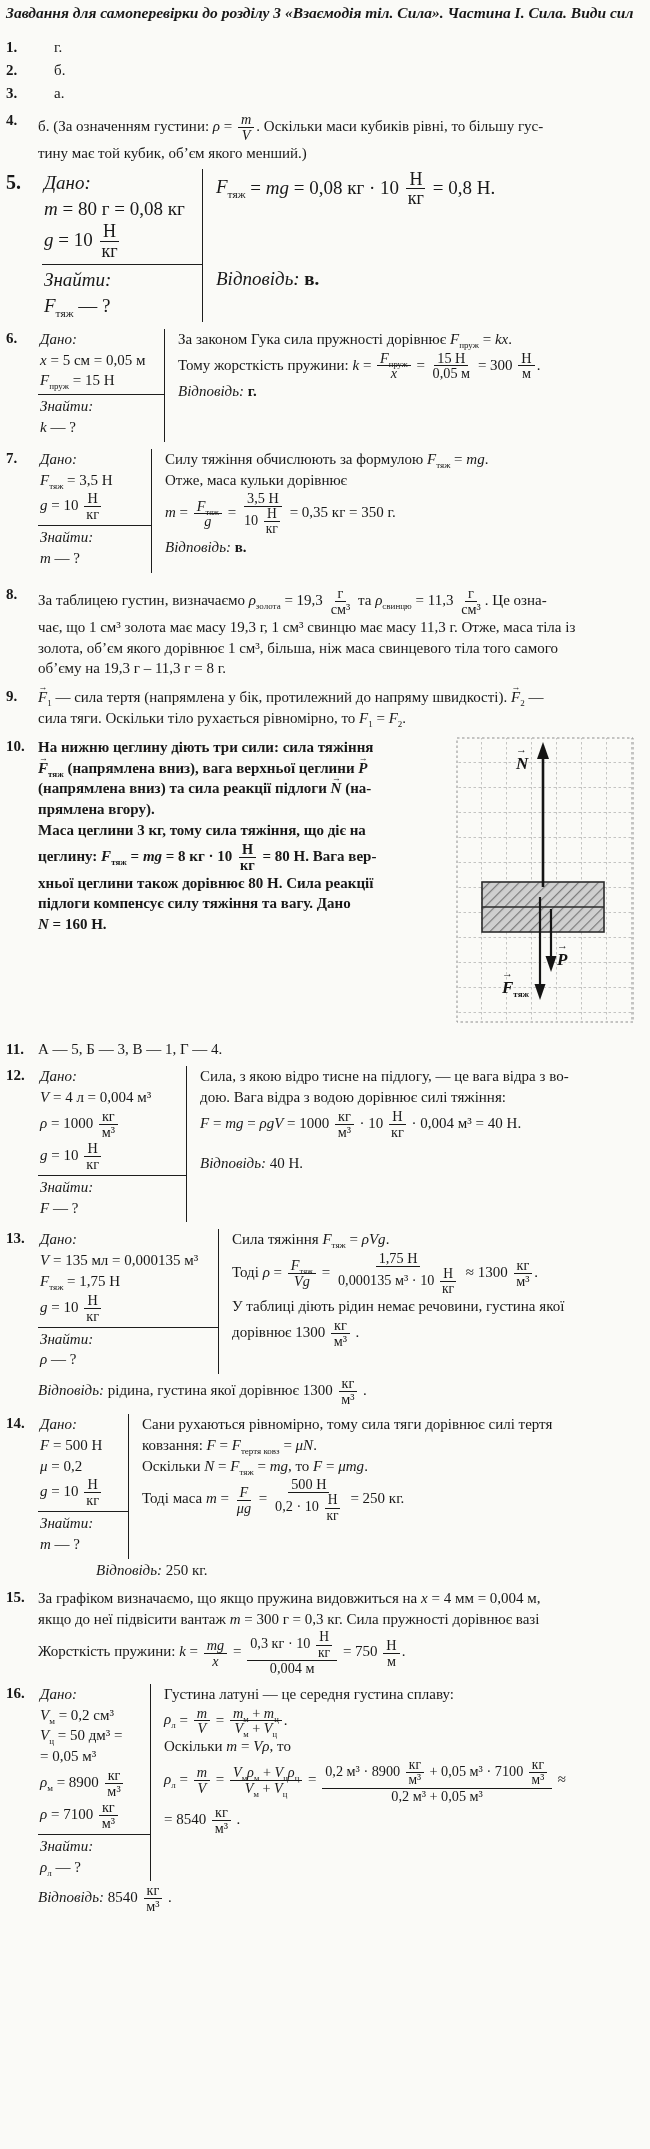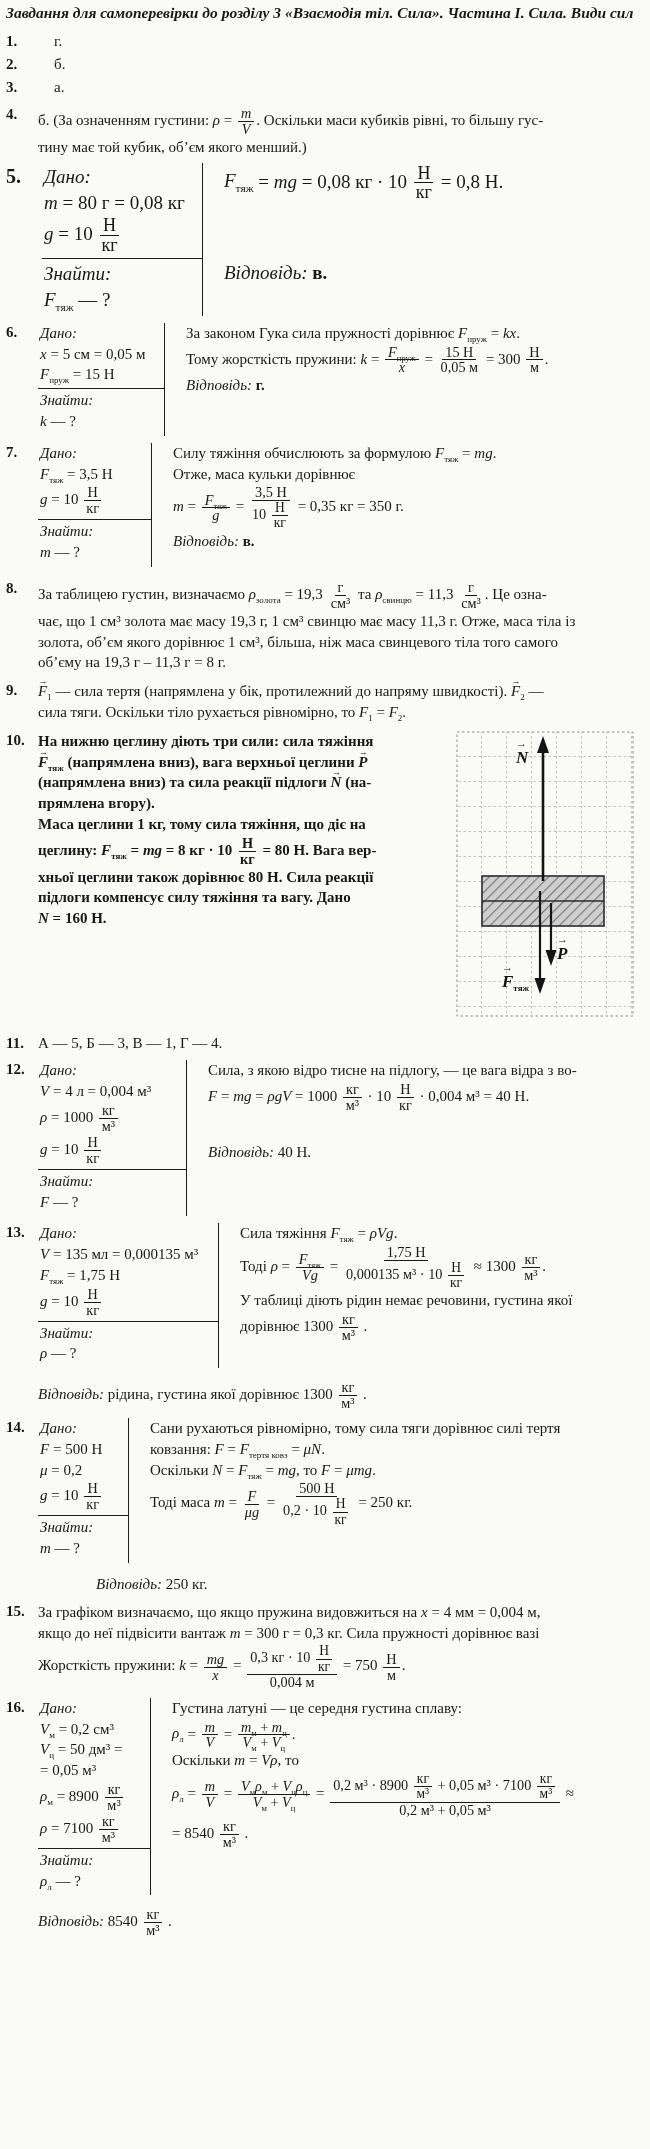--- a/index.html
+++ b/index.html
@@ -3,53 +3,53 @@
 <meta charset="utf-8">
 <style>
   html,body{margin:0;padding:0;}
   body{
     width:650px;height:2149px;overflow:hidden;
     background:#fafaf7;color:#181818;
     font-family:"Liberation Serif","DejaVu Serif",serif;
     font-size:15px;line-height:1.32;
   }
   .page{padding:3px 6px 0 6px;}
-  .hdr{font-weight:bold;font-style:italic;font-size:15.5px;margin-bottom:9px;}
+  .hdr{font-weight:bold;font-style:italic;font-size:15.5px;margin-bottom:15px;}
   .simple{display:flex;margin:3px 0;}
   .pn{width:32px;flex:none;font-weight:bold;}
   .ansr{margin-left:16px;}
   .pt{flex:1;}
   .prob{display:flex;margin:7px 0;}
   .pbody{flex:1;min-width:0;}
-  .duo{display:flex;gap:8px;}
+  .duo{display:flex;}
   .given{flex:none;border-right:1.6px solid #1d1d1d;padding:0 6px 3px 2px;}
   .gsep{border-top:1.6px solid #1d1d1d;margin:3px -6px 2px -2px;height:0;}
   .sol{flex:1;padding-left:13px;min-width:0;}
   .rl{margin:1px 0;}
   .it{font-style:italic;}
   .bd{font-weight:bold;}
   .frac{display:inline-flex;flex-direction:column;align-items:center;vertical-align:middle;
         text-align:center;margin:0 2px;line-height:1.05;font-size:0.95em;}
   .fn{border-bottom:1.2px solid #181818;padding:0 3px;}
   .fd{padding:0 2px;}
   sub.sb{font-size:0.6em;font-style:normal;line-height:0;letter-spacing:0;}
   .vec{position:relative;display:inline-block;}
   .vec::after{content:"→";position:absolute;left:55%;transform:translateX(-50%);
               top:-0.66em;font-size:0.6em;font-style:normal;}
-  .ansline{margin-top:12px;}
+  .ansline{margin-top:2px;}
   .fs-lg{font-size:19px;}
   .fs-lg .pn{font-size:20px;width:36px;}
   .p10flex{display:flex;}
   .p10text{width:408px;flex:none;font-weight:bold;}
   .fig{margin-left:auto;width:188px;flex:none;padding-top:0;}
   .flab{font-family:"Liberation Serif",serif;font-style:italic;font-weight:bold;font-size:17px;fill:#141414;}
   .fsub{font-size:9px;font-style:normal;}
   .fargl{font-size:11px;fill:#141414;font-style:normal;}
   .push58{margin-top:58px;}
-  .push30{margin-top:30px;}
+  .push30{margin-top:14px;}
   .ml58{margin-left:58px;}
 </style>
 </head>
 <body>
 
 <div class="page">
 
   <div class="hdr">Завдання для самоперевірки до розділу 3 «Взаємодія тіл. Сила». Частина І. Сила. Види сил</div>
 
   <div class="simple">
@@ -208,21 +208,21 @@
   </div>
 
   <div class="prob">
     <div class="pn">10.</div>
     <div class="pbody p10flex">
       <div class="p10text">
           <div class="rl">На нижню цеглину діють три сили: сила тяжіння</div>
           <div class="rl"><span class="it"><span class="vec">F</span><sub class="sb">тяж</sub></span>  (напрямлена вниз), вага верхньої цеглини  <span class="it"><span class="vec">P</span></span></div>
           <div class="rl">(напрямлена вниз) та сила реакції підлоги  <span class="it"><span class="vec">N</span></span>  (на-</div>
           <div class="rl">прямлена вгору).</div>
-          <div class="rl">Маса цеглини 1 кг, тому сила тяжіння, що діє на</div>
+          <div class="rl">Маса цеглини 3 кг, тому сила тяжіння, що діє на</div>
           <div class="rl">цеглину: <span class="it">F<sub class="sb">тяж</sub></span> = <span class="it">mg</span> = 8 кг · 10 <span class="frac">
               <span class="fn">Н</span>
               <span class="fd">кг</span>
             </span> = 80 Н. Вага вер-</div>
           <div class="rl">хньої цеглини також дорівнює 80 Н. Сила реакції</div>
           <div class="rl">підлоги компенсує силу тяжіння та вагу. Дано</div>
           <div class="rl"><span class="it">N</span> = 160 Н.</div>
         </div>
       <div class="fig">
         <svg width="182" height="290" viewBox="0 0 182 290">
@@ -279,20 +279,21 @@
             </div>
           <div class="gsep"></div>
           <div>
               <div class="rl"><span class="it">Знайти:</span></div>
               <div class="rl"><span class="it">F</span> — ?</div>
             </div>
         </div>
         <div class="sol">
           <div>
               <div class="rl">Сила, з якою відро тисне на підлогу, — це вага відра з во-</div>
+              <div class="rl">дою. Вага відра з водою дорівнює силі тяжіння:</div>
               <div class="rl"><span class="it">F</span> = <span class="it">mg</span> = <span class="it">ρgV</span> = 1000 <span class="frac">
                   <span class="fn">кг</span>
                   <span class="fd">м³</span>
                 </span> · 10 <span class="frac">
                   <span class="fn">Н</span>
                   <span class="fd">кг</span>
                 </span> · 0,004 м³ = 40 Н.</div>
             </div>
           <div class="ansline push30"><span class="it">Відповідь:</span> 40 Н.</div>
         </div>

